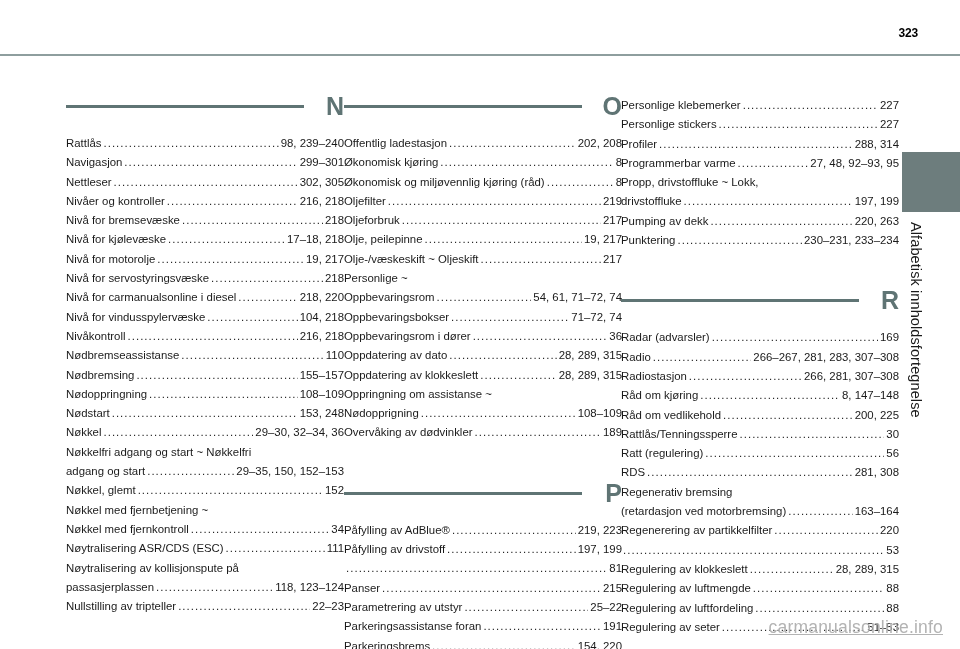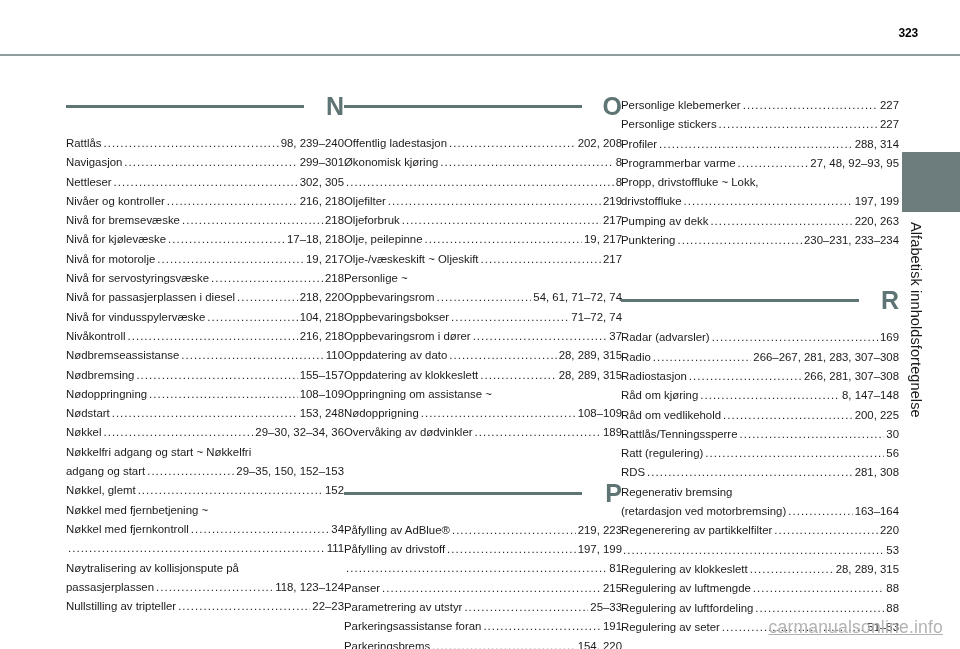--- a/index.html
+++ b/index.html
@@ -196,21 +196,21 @@
             <span class="label">Nivå for motorolje</span>
             <span class="leader">...................................................................................................</span>
             <span class="pages">19, 217</span>
           </div>
           <div class="entry">
             <span class="label">Nivå for servostyringsvæske</span>
             <span class="leader">...................................................................................................</span>
             <span class="pages">218</span>
           </div>
           <div class="entry">
-            <span class="label">Nivå for passasjerplassen i diesel</span>
+            <span class="label">Nivå for carmanualsonline i diesel</span>
             <span class="leader">...................................................................................................</span>
             <span class="pages">218, 220</span>
           </div>
           <div class="entry">
             <span class="label">Nivå for vindusspylervæske</span>
             <span class="leader">...................................................................................................</span>
             <span class="pages">104, 218</span>
           </div>
           <div class="entry">
             <span class="label">Nivåkontroll</span>
@@ -257,20 +257,21 @@
           </div>
           <div class="entry no-leader">
             <span class="label">Nøkkel med fjernbetjening ~</span>
           </div>
           <div class="entry">
             <span class="label">Nøkkel med fjernkontroll</span>
             <span class="leader">...................................................................................................</span>
             <span class="pages">34</span>
           </div>
           <div class="entry">
+            <span class="label">Nøytralisering ASR/CDS (ESC)</span>
             <span class="leader">...................................................................................................</span>
             <span class="pages">111</span>
           </div>
           <div class="entry no-leader">
             <span class="label">Nøytralisering av kollisjonspute på</span>
           </div>
           <div class="entry">
             <span class="label">passasjerplassen</span>
             <span class="leader">...................................................................................................</span>
             <span class="pages">118, 123–124</span>
@@ -292,20 +293,21 @@
             <span class="label">Offentlig ladestasjon</span>
             <span class="leader">...................................................................................................</span>
             <span class="pages">202, 208</span>
           </div>
           <div class="entry">
             <span class="label">Økonomisk kjøring</span>
             <span class="leader">...................................................................................................</span>
             <span class="pages">8</span>
           </div>
           <div class="entry">
+            <span class="label">Økonomisk og miljøvennlig kjøring (råd)</span>
             <span class="leader">...................................................................................................</span>
             <span class="pages">8</span>
           </div>
           <div class="entry">
             <span class="label">Oljefilter</span>
             <span class="leader">...................................................................................................</span>
             <span class="pages">219</span>
           </div>
           <div class="entry">
             <span class="label">Oljeforbruk</span>
@@ -331,21 +333,21 @@
             <span class="pages">54, 61, 71–72, 74</span>
           </div>
           <div class="entry">
             <span class="label">Oppbevaringsbokser</span>
             <span class="leader">...................................................................................................</span>
             <span class="pages">71–72, 74</span>
           </div>
           <div class="entry">
             <span class="label">Oppbevaringsrom i dører</span>
             <span class="leader">...................................................................................................</span>
-            <span class="pages">37</span>
+            <span class="pages">36</span>
           </div>
           <div class="entry">
             <span class="label">Oppdatering av dato</span>
             <span class="leader">...................................................................................................</span>
             <span class="pages">28, 289, 315</span>
           </div>
           <div class="entry">
             <span class="label">Oppdatering av klokkeslett</span>
             <span class="leader">...................................................................................................</span>
             <span class="pages">28, 289, 315</span>
@@ -384,21 +386,21 @@
             <span class="pages">81</span>
           </div>
           <div class="entry">
             <span class="label">Panser</span>
             <span class="leader">...................................................................................................</span>
             <span class="pages">215</span>
           </div>
           <div class="entry">
             <span class="label">Parametrering av utstyr</span>
             <span class="leader">...................................................................................................</span>
-            <span class="pages">25–33</span>
+            <span class="pages">25–22</span>
           </div>
           <div class="entry">
             <span class="label">Parkeringsassistanse foran</span>
             <span class="leader">...................................................................................................</span>
             <span class="pages">191</span>
           </div>
           <div class="entry">
             <span class="label">Parkeringsbrems</span>
             <span class="leader">...................................................................................................</span>
             <span class="pages">154, 220</span>

